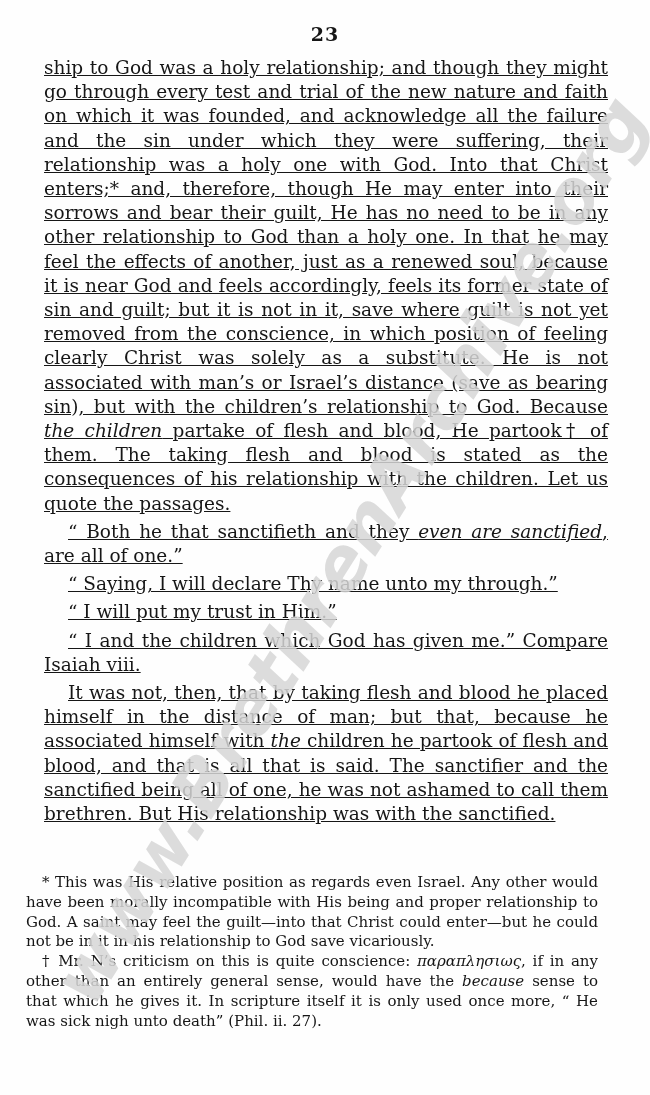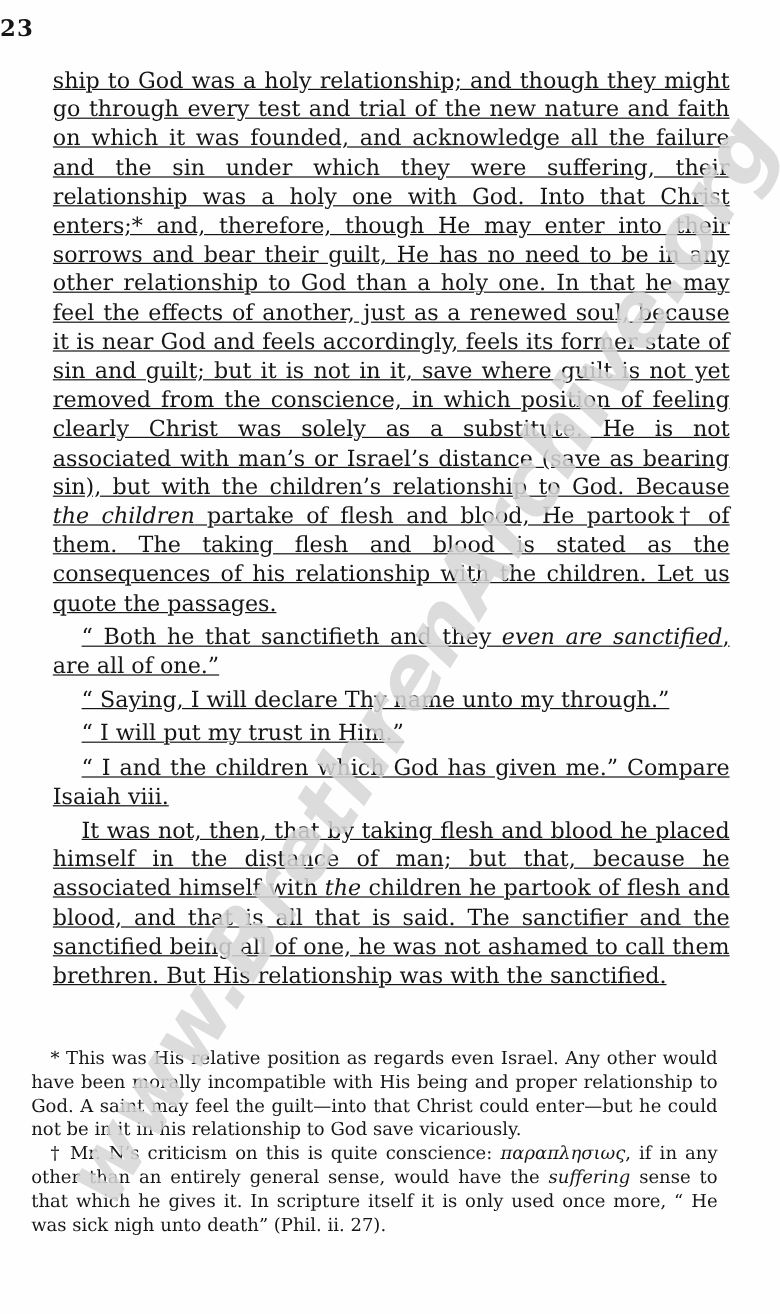--- a/index.html
+++ b/index.html
@@ -11,23 +11,24 @@
     position: relative;
     width: 650px;
     height: 1095px;
     background: #fefefe;
     overflow: hidden;
     font-family: "DejaVu Serif", "Liberation Serif", serif;
     color: #161616;
   }
   .page-number {
     position: absolute;
-    top: 13px;
+    top: 23px;
     left: 0;
     width: 100%;
+    text-align: center;
     font-size: 19px;
     font-weight: bold;
     letter-spacing: 1px;
   }
   .body-text {
     position: absolute;
     top: 52px;
     left: 40px;
     width: 572px;
     font-size: 18.5px;
@@ -81,17 +82,17 @@
       <p><span>ship to God was a holy relationship; and though they might go through every test and trial of the new nature and faith on which it was founded, and acknowledge all the failure and the sin under which they were suffering, their relationship was a holy one with God.  Into that Christ enters;* and, therefore, though He may enter into their sorrows and bear their guilt, He has no need to be in any other relationship to God than a holy one.  In that he may feel the effects of another, just as a renewed soul, because it is near God and feels accordingly, feels its former state of sin and guilt; but it is not in it, save where guilt is not yet removed from the conscience, in which position of feeling clearly Christ was solely as a substitute.  He is not associated with man’s or Israel’s distance (save as bearing sin), but with the children’s relationship to God.  Because </span><em>the children</em><span> partake of flesh and blood, He partook† of them.  The taking flesh and blood is stated as the consequences of his relationship with the children.  Let us quote the passages.</span></p>
       <p class="indent"><span>“ Both he that sanctifieth and they </span><em>even are sanctified</em><span>, are all of one.”</span></p>
       <p class="indent"><span>“ Saying, I will declare Thy name unto my through.”</span></p>
       <p class="indent"><span>“ I will put my trust in Him.”</span></p>
       <p class="indent"><span>“ I and the children which God has given me.”  Compare Isaiah viii.</span></p>
       <p class="indent"><span>It was not, then, that by taking flesh and blood he placed himself in the distance of man; but that, because he associated himself with </span><em>the</em><span> children he partook of flesh and blood, and that is all that is said.  The sanctifier and the sanctified being all of one, he was not ashamed to call them brethren.  But His relationship was with the sanctified.</span></p>
     </div>
 
   <div class="footnotes">
       <p><span>* This was His relative position as regards even Israel.  Any other would have been morally incompatible with His being and proper relationship to God.  A saint may feel the guilt—into that Christ could enter—but he could not be in it in his relationship to God save vicariously.</span></p>
-      <p><span>† Mr. N’s criticism on this is quite conscience:  </span><em>παραπλησιως</em><span>, if in any other than an entirely general sense, would have the </span><em>suffering</em><span> sense to that which he gives it.  In scripture itself it is only used once more,  “ He was sick nigh unto death” (Phil. ii. 27).</span></p>
+      <p><span>† Mr. N’s criticism on this is quite conscience:  </span><em>παραπλησιως</em><span>, if in any other than an entirely general sense, would have the </span><em>because</em><span> sense to that which he gives it.  In scripture itself it is only used once more,  “ He was sick nigh unto death” (Phil. ii. 27).</span></p>
     </div>
 
   <div class="watermark">www.BrethrenArchive.org</div>
 </div>
 
 </body></html>

